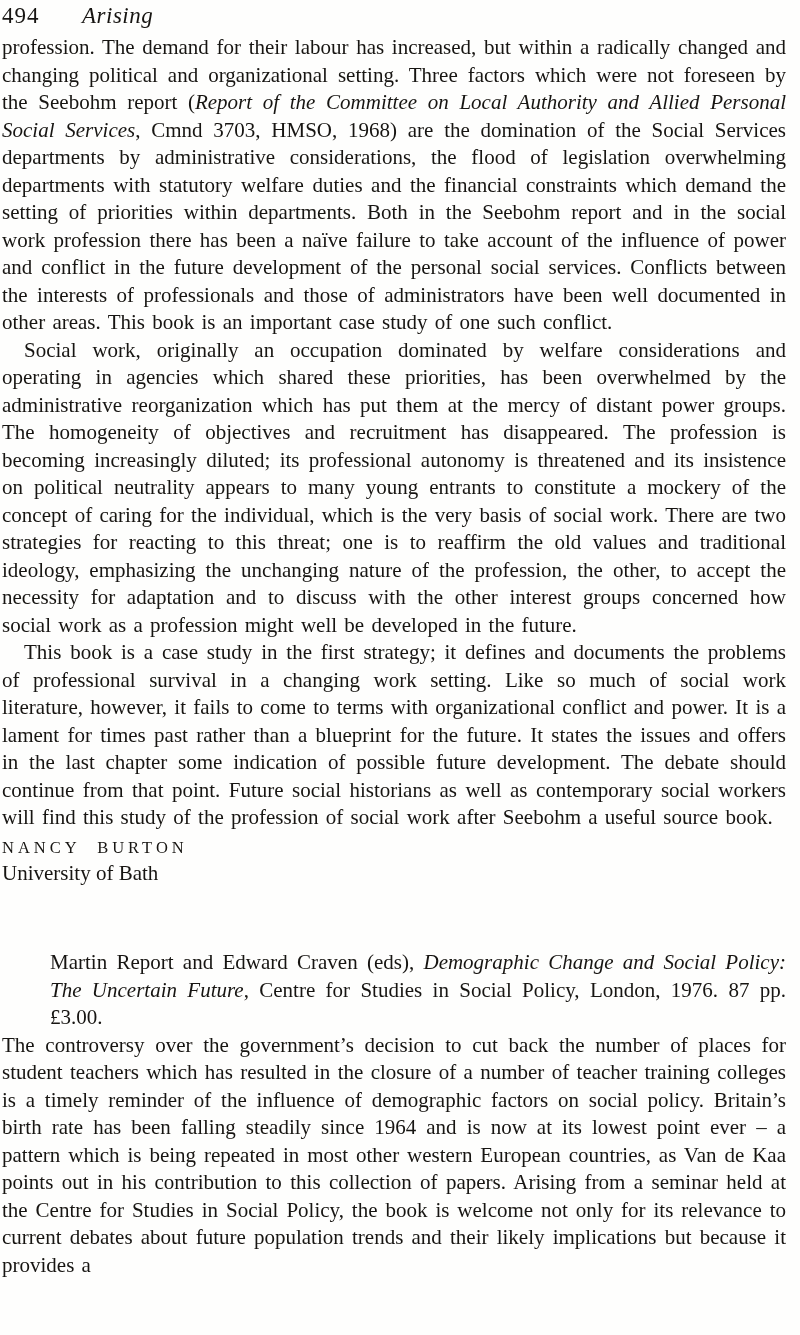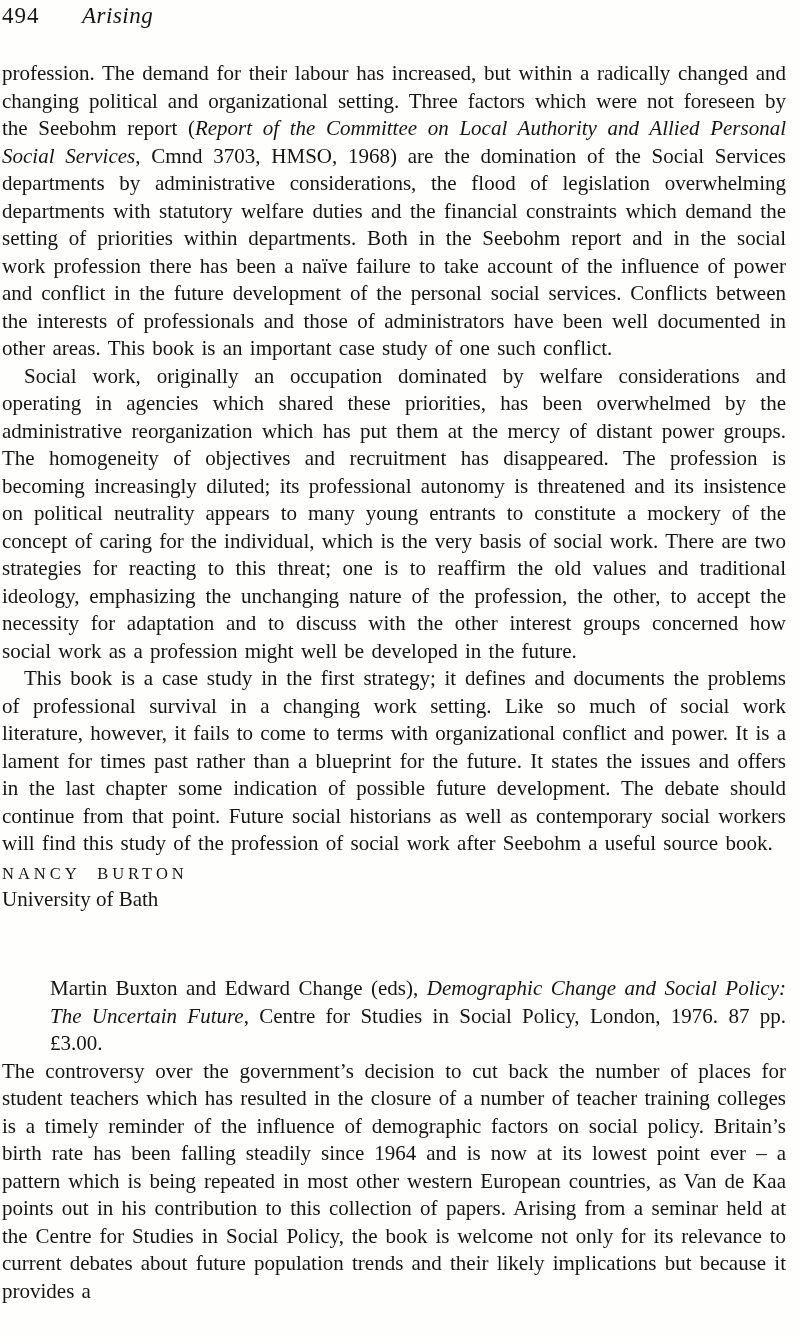--- a/index.html
+++ b/index.html
@@ -26,21 +26,21 @@
   }
   .page-number {
     min-width: 80px;
     letter-spacing: 1px;
   }
   .section-title {
     font-style: italic;
     letter-spacing: 0.5px;
   }
   .review-body {
-    margin-top: 30px;
+    margin-top: 4px;
   }
   p.body-para {
     margin: 0;
     font-size: 21px;
     line-height: 27.5px;
     text-align: justify;
     word-spacing: 2px;
   }
   p.body-para.indented {
     text-indent: 22px;
@@ -81,17 +81,17 @@
 
   <div class="review-body">
     <p class="body-para"><span>profession. The demand for their labour has increased, but within a radically changed and changing political and organizational setting. Three factors which were not foreseen by the Seebohm report (</span><span class="italic">Report of the Committee on Local Authority and Allied Personal Social Services</span><span>, Cmnd 3703, HMSO, 1968) are the domination of the Social Services departments by administrative considerations, the flood of legislation overwhelming departments with statutory welfare duties and the financial constraints which demand the setting of priorities within departments. Both in the Seebohm report and in the social work profession there has been a naïve failure to take account of the influence of power and conflict in the future development of the personal social services. Conflicts between the interests of professionals and those of administrators have been well documented in other areas. This book is an important case study of one such conflict.</span></p>
     <p class="body-para indented"><span>Social work, originally an occupation dominated by welfare considerations and operating in agencies which shared these priorities, has been overwhelmed by the administrative reorganization which has put them at the mercy of distant power groups. The homogeneity of objectives and recruitment has disappeared. The profession is becoming increasingly diluted; its professional autonomy is threatened and its insistence on political neutrality appears to many young entrants to constitute a mockery of the concept of caring for the individual, which is the very basis of social work. There are two strategies for reacting to this threat; one is to reaffirm the old values and traditional ideology, emphasizing the unchanging nature of the profession, the other, to accept the necessity for adaptation and to discuss with the other interest groups concerned how social work as a profession might well be developed in the future.</span></p>
     <p class="body-para indented"><span>This book is a case study in the first strategy; it defines and documents the problems of professional survival in a changing work setting. Like so much of social work literature, however, it fails to come to terms with organizational conflict and power. It is a lament for times past rather than a blueprint for the future. It states the issues and offers in the last chapter some indication of possible future development. The debate should continue from that point. Future social historians as well as contemporary social workers will find this study of the profession of social work after Seebohm a useful source book.</span></p>
     <div class="signature">NANCY BURTON</div>
     <div class="affiliation">University of Bath</div>
   </div>
 
   <div>
-    <p class="citation"><span>Martin Buxton and Edward Change (eds), </span><span class="italic">Demographic Change and Social Policy: The Uncertain Future</span><span>, Centre for Studies in Social Policy, London, 1976. 87 pp. £3.00.</span></p>
+    <p class="citation"><span>Martin Report and Edward Craven (eds), </span><span class="italic">Demographic Change and Social Policy: The Uncertain Future</span><span>, Centre for Studies in Social Policy, London, 1976. 87 pp. £3.00.</span></p>
     <p class="body-para"><span>The controversy over the government’s decision to cut back the number of places for student teachers which has resulted in the closure of a number of teacher training colleges is a timely reminder of the influence of demographic factors on social policy. Britain’s birth rate has been falling steadily since 1964 and is now at its lowest point ever – a pattern which is being repeated in most other western European countries, as Van de Kaa points out in his contribution to this collection of papers. Arising from a seminar held at the Centre for Studies in Social Policy, the book is welcome not only for its relevance to current debates about future population trends and their likely implications but because it provides a</span></p>
   </div>
 
 </div>
 
 </body></html>

